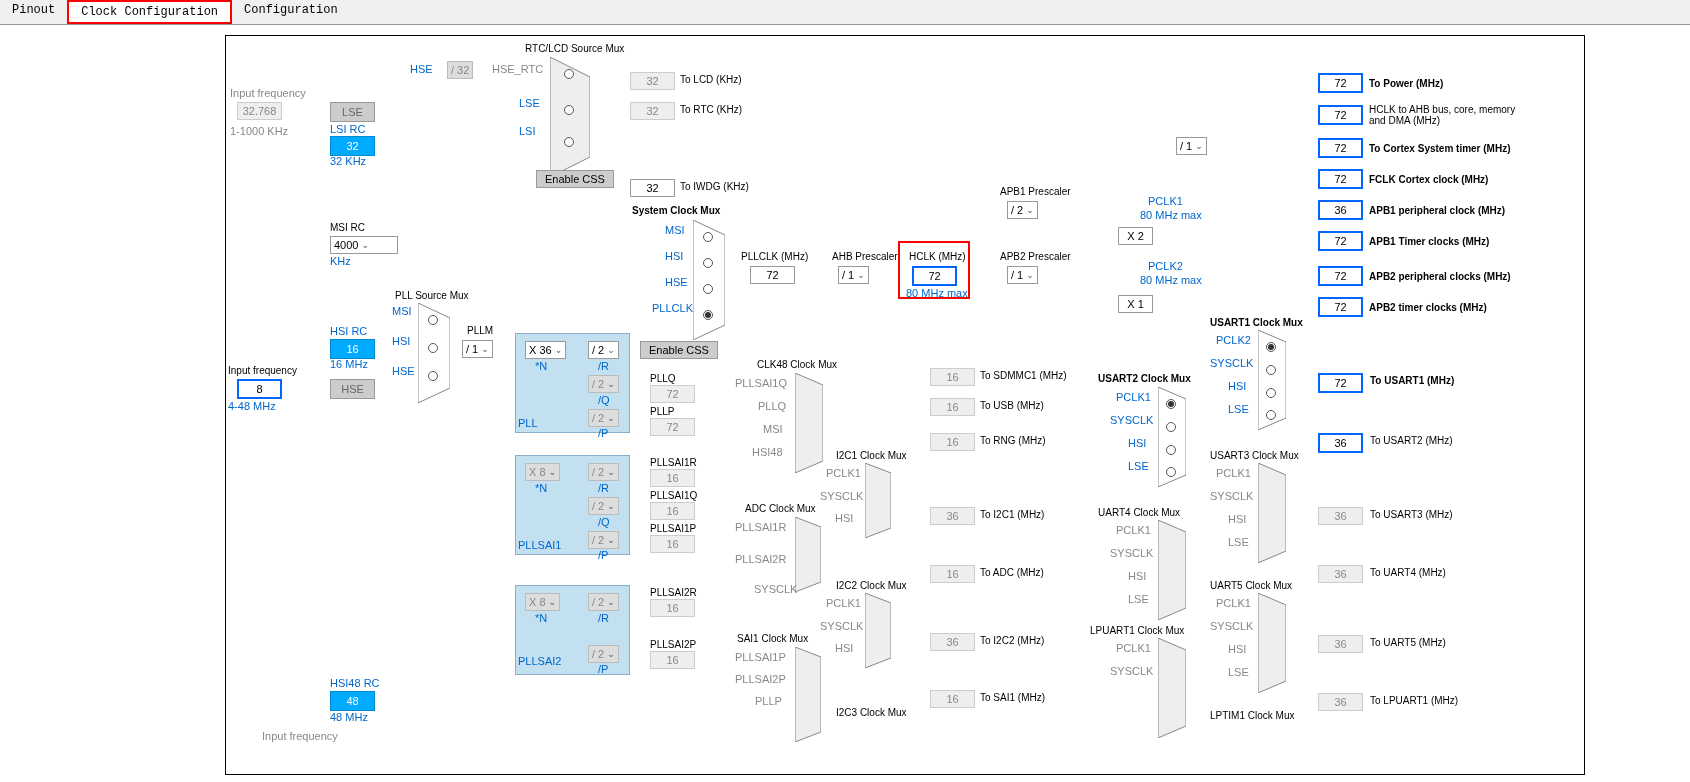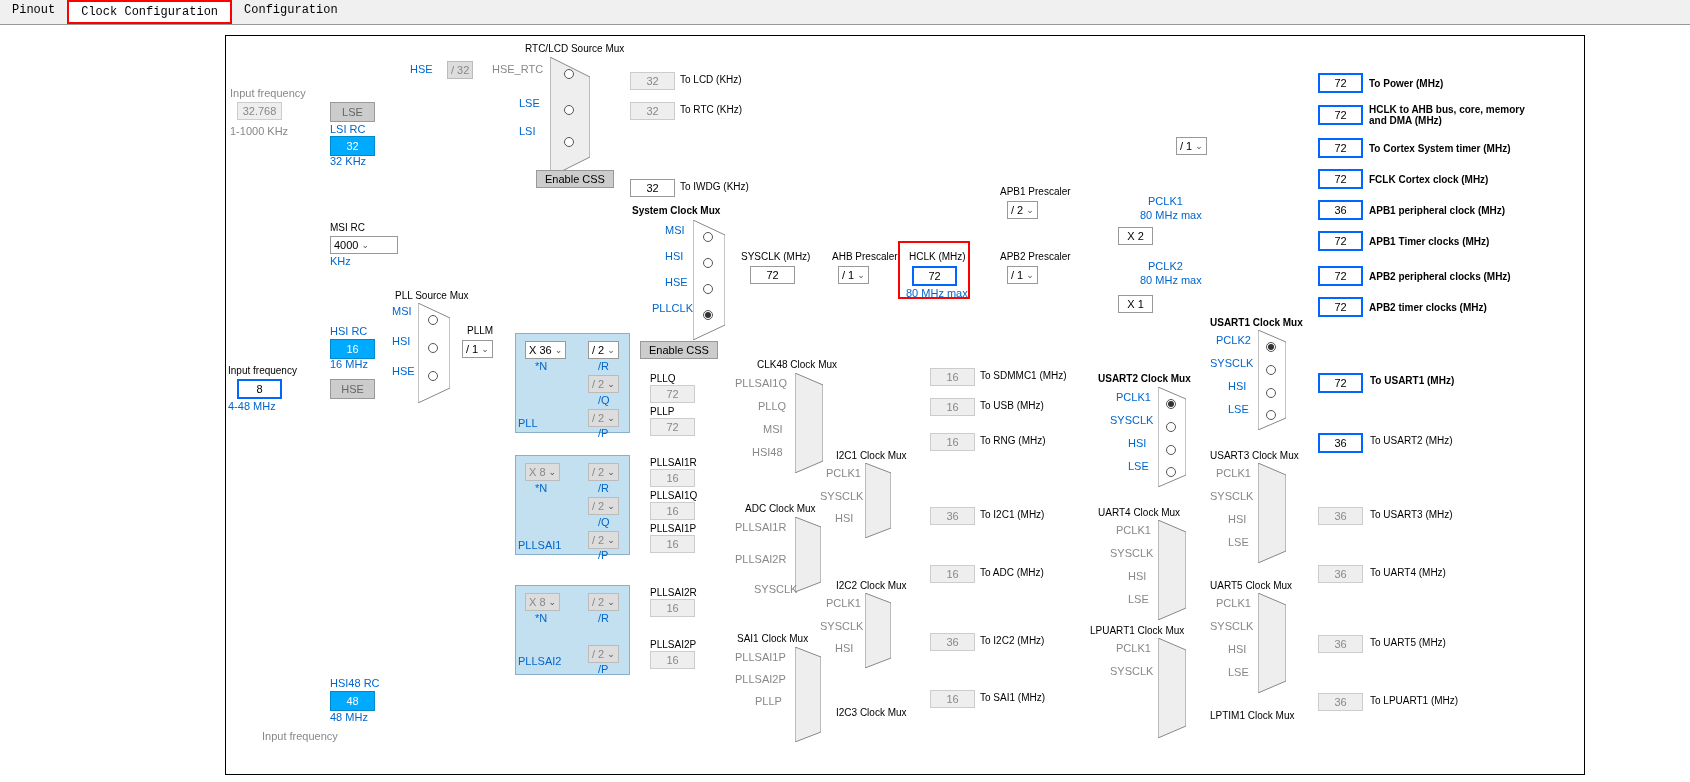--- a/index.html
+++ b/index.html
@@ -207,21 +207,21 @@
 <span class="radio abs" style="left:10px;top:38px"></span>
 <span class="radio abs" style="left:10px;top:64px"></span>
 <span class="radio sel abs" style="left:10px;top:90px"></span>
 </div>
 <div class="abs blue-lbl" style="left:665px;top:199px">MSI</div>
 <div class="abs blue-lbl" style="left:665px;top:225px">HSI</div>
 <div class="abs blue-lbl" style="left:665px;top:251px">HSE</div>
 <div class="abs blue-lbl" style="left:652px;top:277px">PLLCLK</div>
 <div class="abs btn" style="left:640px;top:316px">Enable CSS</div>
 
-<div class="abs lbl" style="left:741px;top:226px">SYSCLK (MHz)</div>
+<div class="abs lbl" style="left:741px;top:226px">PLLCLK (MHz)</div>
 <div class="abs val-box" style="left:750px;top:241px">72</div>
 
 <div class="abs lbl" style="left:832px;top:226px">AHB Prescaler</div>
 <div class="abs dd" style="left:838px;top:241px">
       <span>/ 1</span>
       <span class="chev">⌄</span>
     </div>
 
 <div class="abs red-hl" style="left:898px;top:216px;width:72px;height:58px"></div>
 <div class="abs lbl" style="left:909px;top:226px">HCLK (MHz)</div>
@@ -252,21 +252,21 @@
 <div class="abs blue-lbl" style="left:1148px;top:235px">PCLK2</div>
 <div class="abs blue-lbl" style="left:1140px;top:249px">80 MHz max</div>
 <div class="abs val-box" style="left:1118px;top:270px;width:35px">X 1</div>
 
 <div class="abs out-row" style="left:1318px;top:48px">
       <div class="val-box blue">72</div>
       <span class="lbl" style="font-weight:bold">To Power (MHz)</span>
     </div>
 <div class="abs out-row" style="left:1318px;top:79px">
       <div class="val-box blue">72</div>
-      <span class="lbl" style="font-weight:bold;width:160px">HCLK to AHB bus, core, memory and DMA (MHz)</span>
+      <span class="lbl" style="font-weight:normal;width:160px">HCLK to AHB bus, core, memory and DMA (MHz)</span>
     </div>
 <div class="abs out-row" style="left:1318px;top:113px">
       <div class="val-box blue">72</div>
       <span class="lbl" style="font-weight:bold">To Cortex System timer (MHz)</span>
     </div>
 <div class="abs out-row" style="left:1318px;top:144px">
       <div class="val-box blue">72</div>
       <span class="lbl" style="font-weight:bold">FCLK Cortex clock (MHz)</span>
     </div>
 <div class="abs out-row" style="left:1318px;top:175px">

